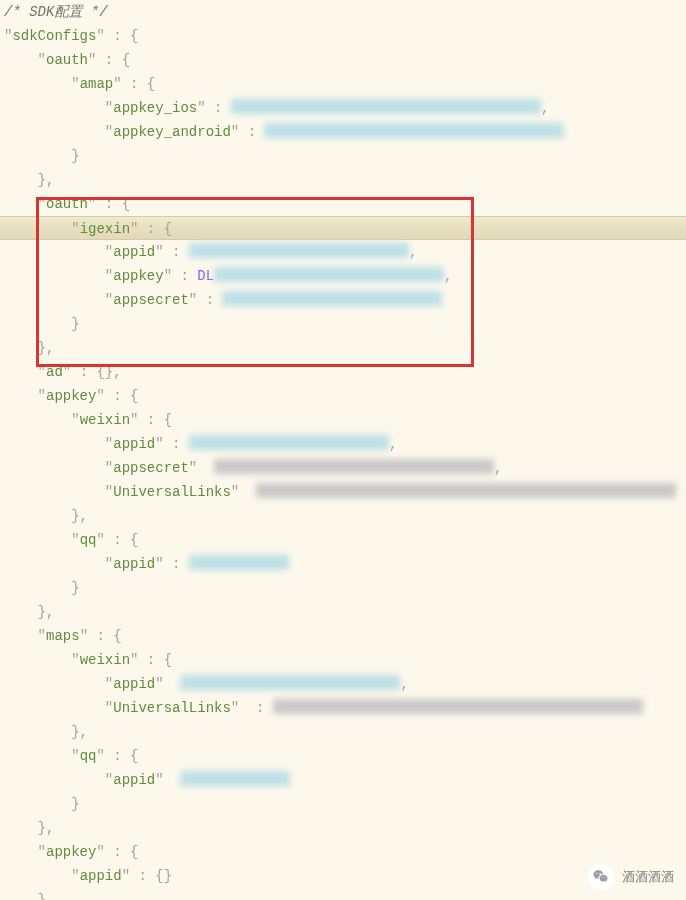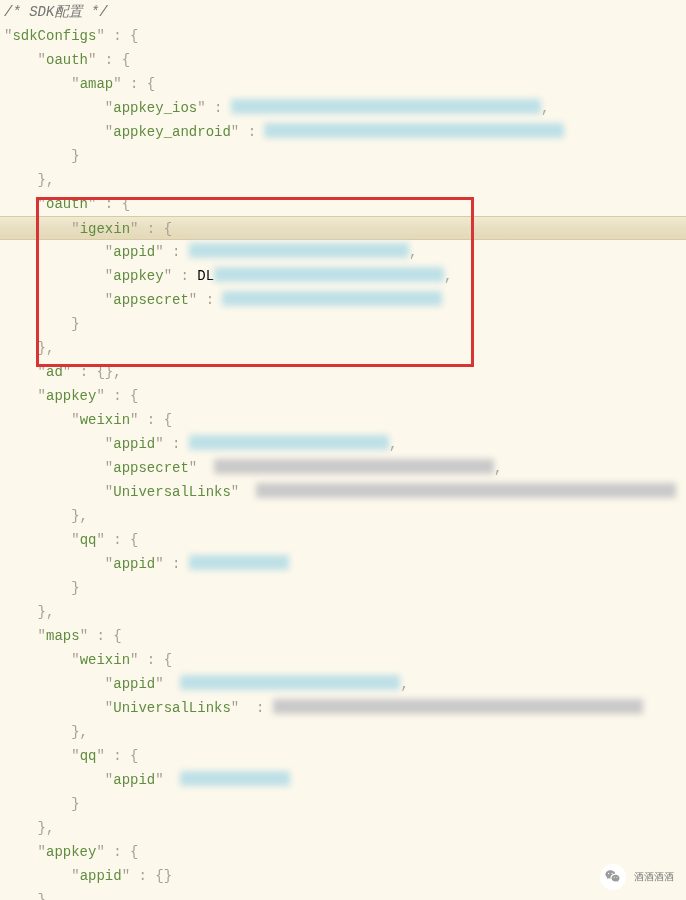--- a/index.html
+++ b/index.html
@@ -42,21 +42,21 @@
     position: absolute;
     border: 3px solid #d93434;
     left: 36px; top: 197px;
     width: 438px; height: 170px;
     pointer-events: none;
   }
   .watermark {
     position: absolute;
     right: 12px; bottom: 10px;
     display: flex; align-items: center; gap: 8px;
-    color: #7a7a7a; font-size: 10px;
+    color: #7a7a7a; font-size: 13px;
     font-family: sans-serif;
   }
   .wechat-icon {
     width: 26px; height: 26px;
     background: #fff;
     border-radius: 50%;
     display: flex; align-items: center; justify-content: center;
   }
   .wechat-icon svg { width: 18px; height: 18px; }
 </style>
@@ -69,21 +69,21 @@
       <div class="line"><span class="punct">"</span><span class="key">sdkConfigs</span><span class="punct">"</span><span class="colon"> : {</span></div>
       <div class="line">    <span class="punct">"</span><span class="key">oauth</span><span class="punct">"</span><span class="colon"> : {</span></div>
       <div class="line">        <span class="punct">"</span><span class="key">amap</span><span class="punct">"</span><span class="colon"> : {</span></div>
       <div class="line">            <span class="punct">"</span><span class="key">appkey_ios</span><span class="punct">"</span><span class="colon"> : </span><span class="redacted" style="width:310px"></span><span class="punct">,</span></div>
       <div class="line">            <span class="punct">"</span><span class="key">appkey_android</span><span class="punct">"</span><span class="colon"> : </span><span class="redacted" style="width:300px"></span></div>
       <div class="line">        <span class="punct">}</span></div>
       <div class="line">    <span class="punct">},</span></div>
       <div class="line">    <span class="punct">"</span><span class="key">oauth</span><span class="punct">"</span><span class="colon"> : {</span></div>
       <div class="line highlighted">        <span class="punct">"</span><span class="key">igexin</span><span class="punct">"</span><span class="colon"> : {</span></div>
       <div class="line">            <span class="punct">"</span><span class="key">appid</span><span class="punct">"</span><span class="colon"> : </span><span class="redacted" style="width:220px"></span><span class="punct">,</span></div>
-      <div class="line">            <span class="punct">"</span><span class="key">appkey</span><span class="punct">"</span><span class="colon"> : </span><span style="color:#000000">DL</span><span class="redacted" style="width:230px"></span><span class="punct">,</span></div>
+      <div class="line">            <span class="punct">"</span><span class="key">appkey</span><span class="punct">"</span><span class="colon"> : </span><span style="color:#8b5cf6">DL</span><span class="redacted" style="width:230px"></span><span class="punct">,</span></div>
       <div class="line">            <span class="punct">"</span><span class="key">appsecret</span><span class="punct">"</span><span class="colon"> : </span><span class="redacted" style="width:220px"></span></div>
       <div class="line">        <span class="punct">}</span></div>
       <div class="line">    <span class="punct">},</span></div>
       <div class="line">    <span class="punct">"</span><span class="key">ad</span><span class="punct">"</span><span class="colon"> : {},</span></div>
       <div class="line">    <span class="punct">"</span><span class="key">appkey</span><span class="punct">"</span><span class="colon"> : {</span></div>
       <div class="line">        <span class="punct">"</span><span class="key">weixin</span><span class="punct">"</span><span class="colon"> : {</span></div>
       <div class="line">            <span class="punct">"</span><span class="key">appid</span><span class="punct">"</span><span class="colon"> : </span><span class="redacted" style="width:200px"></span><span class="punct">,</span></div>
       <div class="line">            <span class="punct">"</span><span class="key">appsecret</span><span class="punct">"</span><span class="colon">  </span><span class="redacted gray" style="width:280px"></span><span class="punct">,</span></div>
       <div class="line">            <span class="punct">"</span><span class="key">UniversalLinks</span><span class="punct">"</span><span class="colon">  </span><span class="redacted gray" style="width:420px"></span></div>
       <div class="line">        <span class="punct">},</span></div>

